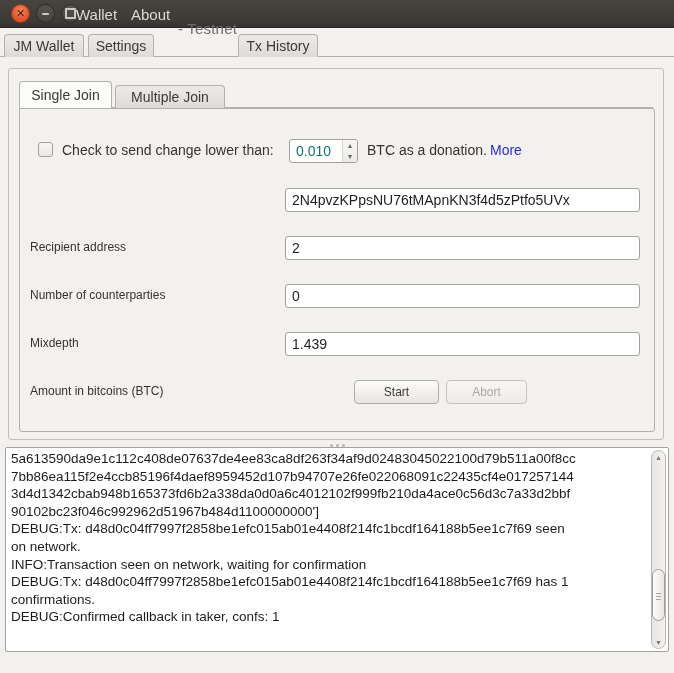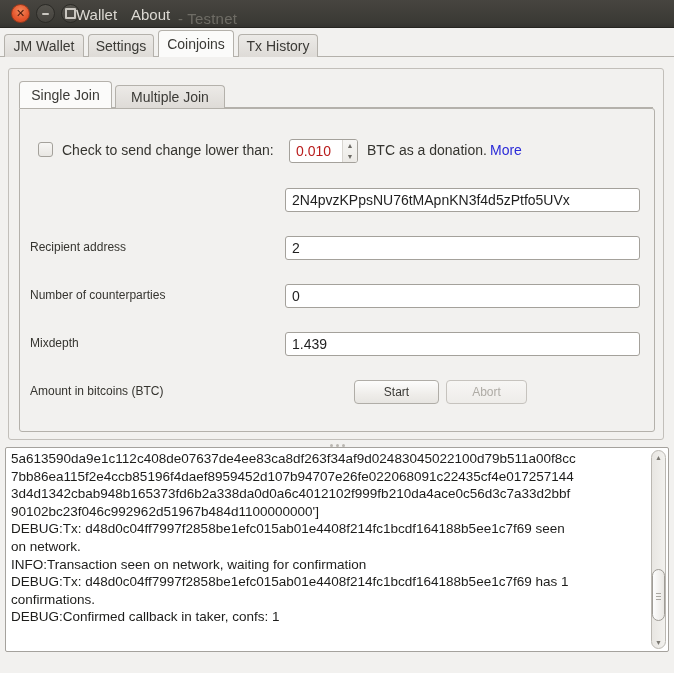--- a/index.html
+++ b/index.html
@@ -21,21 +21,21 @@
     display:flex;align-items:center;justify-content:center;
     font-size:11px;line-height:1;cursor:default;box-sizing:border-box;
   }
   .winbtn.close{left:11px;background:radial-gradient(circle at 50% 35%,#f28a5c,#e4552c 60%,#d04a24);border:1px solid #9d3a1c;color:#4a1a0c;font-weight:bold;}
   .winbtn.minmax{background:linear-gradient(#55534d,#45433e);border:1px solid #2b2a26;color:#cac7c1;}
   .winbtn.min{left:36px;}
   .winbtn.max{left:61px;}
   .minbar{width:7px;height:2px;background:#cac7c1;border-radius:1px;}
   .maxbox{width:7px;height:7px;border:2px solid #cac7c1;border-radius:1px;}
   #ghost-title{
-    position:absolute;left:64px;top:2px;height:32px;display:flex;align-items:center;
+    position:absolute;left:64px;top:12px;height:32px;display:flex;align-items:center;
     color:#6e6c65;font-size:15px;letter-spacing:.2px;white-space:pre;
   }
   .menu-item{
     position:absolute;top:0;height:28px;display:flex;align-items:center;
     color:#dcd9d3;font-size:15px;cursor:default;z-index:2;
   }
   #menu-wallet{left:76px;}
   #menu-about{left:131px;}
 
   
@@ -90,21 +90,21 @@
     border:1px solid #a4a19b;border-radius:3px;box-sizing:border-box;cursor:default;
   }
   #donation-label{position:absolute;left:42px;top:3px;font-size:14px;color:#35342f;}
   #donation-spinbox{
     position:absolute;left:269px;top:0;width:69px;height:24px;
     border:1px solid #a4a19b;border-radius:3px;box-sizing:border-box;background:#fff;
     display:flex;
   }
   #donation-amount{
     width:46px;border:none;outline:none;background:transparent;
-    font-family:inherit;font-size:14px;color:#b91c1c;padding:0 0 0 6px;
+    font-family:inherit;font-size:14px;color:#0f766e;padding:0 0 0 6px;
   }
   #spin-buttons{
     width:16px;margin-left:auto;display:flex;flex-direction:column;
     border-left:1px solid #d8d5d0;background:linear-gradient(#f7f6f4,#eceae6);
     border-radius:0 2px 2px 0;
   }
   .spin-btn{flex:1;display:flex;align-items:center;justify-content:center;
     font-size:7px;color:#6d6b66;cursor:default;line-height:1;}
   #donation-suffix{position:absolute;left:347px;top:3px;font-size:14px;color:#35342f;}
   #donation-link{position:absolute;left:470px;top:3px;font-size:14px;color:#2b2bd8;cursor:pointer;}
@@ -192,21 +192,20 @@
       </span>
     <span id="ghost-title" style="left:178px;">- Testnet</span>
     <span class="menu-item" id="menu-wallet">Wallet</span>
     <span class="menu-item" id="menu-about">About</span>
   </div>
 
   <div id="maintabs">
     <div class="baseline"></div>
     <div class="tab inactive" id="tab-jmwallet">JM Wallet</div>
     <div class="tab inactive" id="tab-settings">Settings</div>
-    <div class="tab active" id="tab-coinjoins">Coinjoins</div>
     <div class="tab inactive" id="tab-txhistory">Tx History</div>
   </div>
 
   <div id="content">
 
     <div id="frame">
       <div id="subtabs">
         <div class="baseline"></div>
         <div class="subtab active">Single Join</div>
         <div class="subtab inactive">Multiple Join</div>

